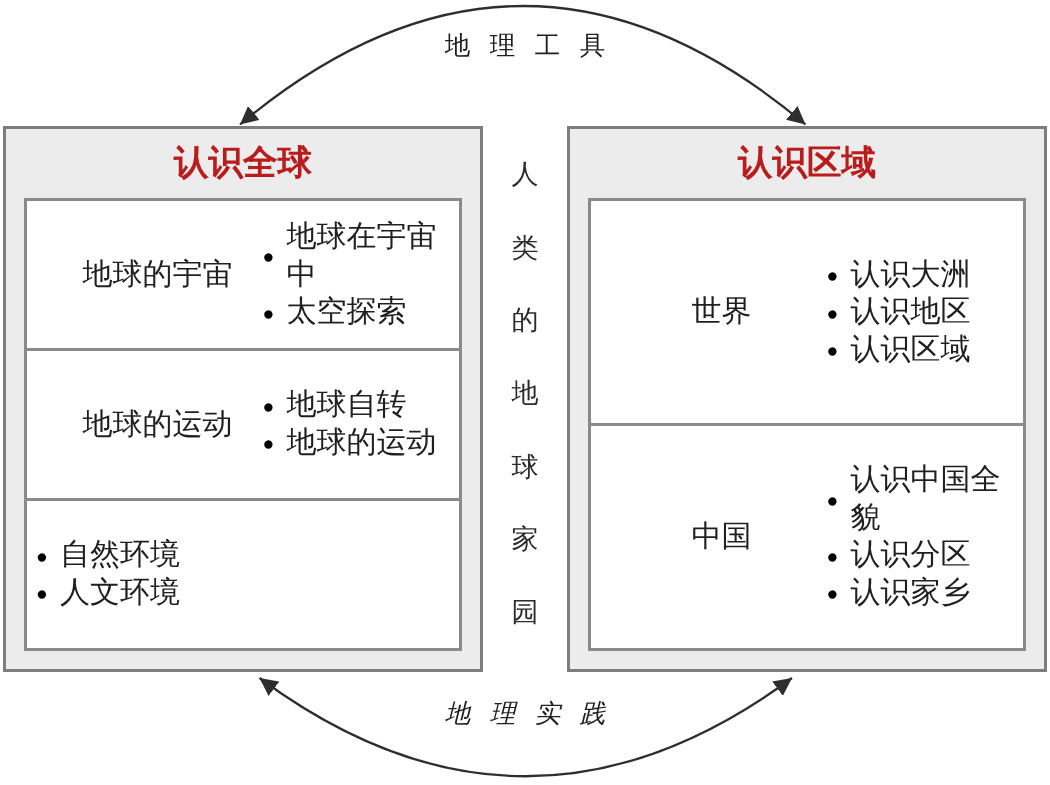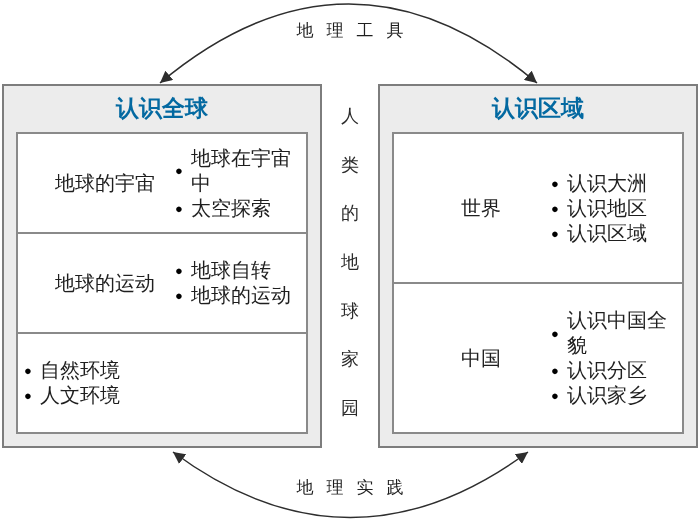--- a/index.html
+++ b/index.html
@@ -15,31 +15,31 @@
     position:relative;width:700px;height:523px;background:#fff;overflow:hidden;
     font-family:"Liberation Serif","DejaVu Serif",serif;color:var(--text);border-radius:19px;
   }
   .arcs{position:absolute;left:0;top:0;width:700px;height:523px;}
   .arcs path.curve{fill:none;stroke:var(--arc);stroke-width:1.5px;}
   .arc-label{
     position:absolute;left:0;width:700px;text-align:center;
     font-size:17px;letter-spacing:13px;text-indent:13px;color:var(--text);
   }
   .arc-label.top{top:19px;}
-  .arc-label.bottom{top:476px;}
+  .arc-label.bottom{top:464px;font-style:italic;}
   .panel{
     position:absolute;top:84px;width:320px;height:364px;box-sizing:border-box;
     background:var(--panel-fill);border:2px solid var(--panel-border);
     display:flex;flex-direction:column;
   }
   .panel.left{left:2px;}
   .panel.right{left:378px;}
   .panel-title{
     height:46px;line-height:46px;text-align:center;
-    font-size:23px;font-weight:bold;color:#0369a1;
+    font-size:23px;font-weight:bold;color:#b91c1c;
   }
   .inner{
     flex:1;margin:0 12px 12px 12px;background:var(--inner-fill);
     border:2px solid var(--inner-border);display:flex;flex-direction:column;
   }
   .row{flex:1;display:flex;align-items:stretch;}
   .row + .row{border-top:2px solid var(--inner-border);}
   .row-label{
     width:128px;display:flex;flex-direction:column;justify-content:center;
     text-align:center;font-size:20px;line-height:27px;padding-left:23px;

